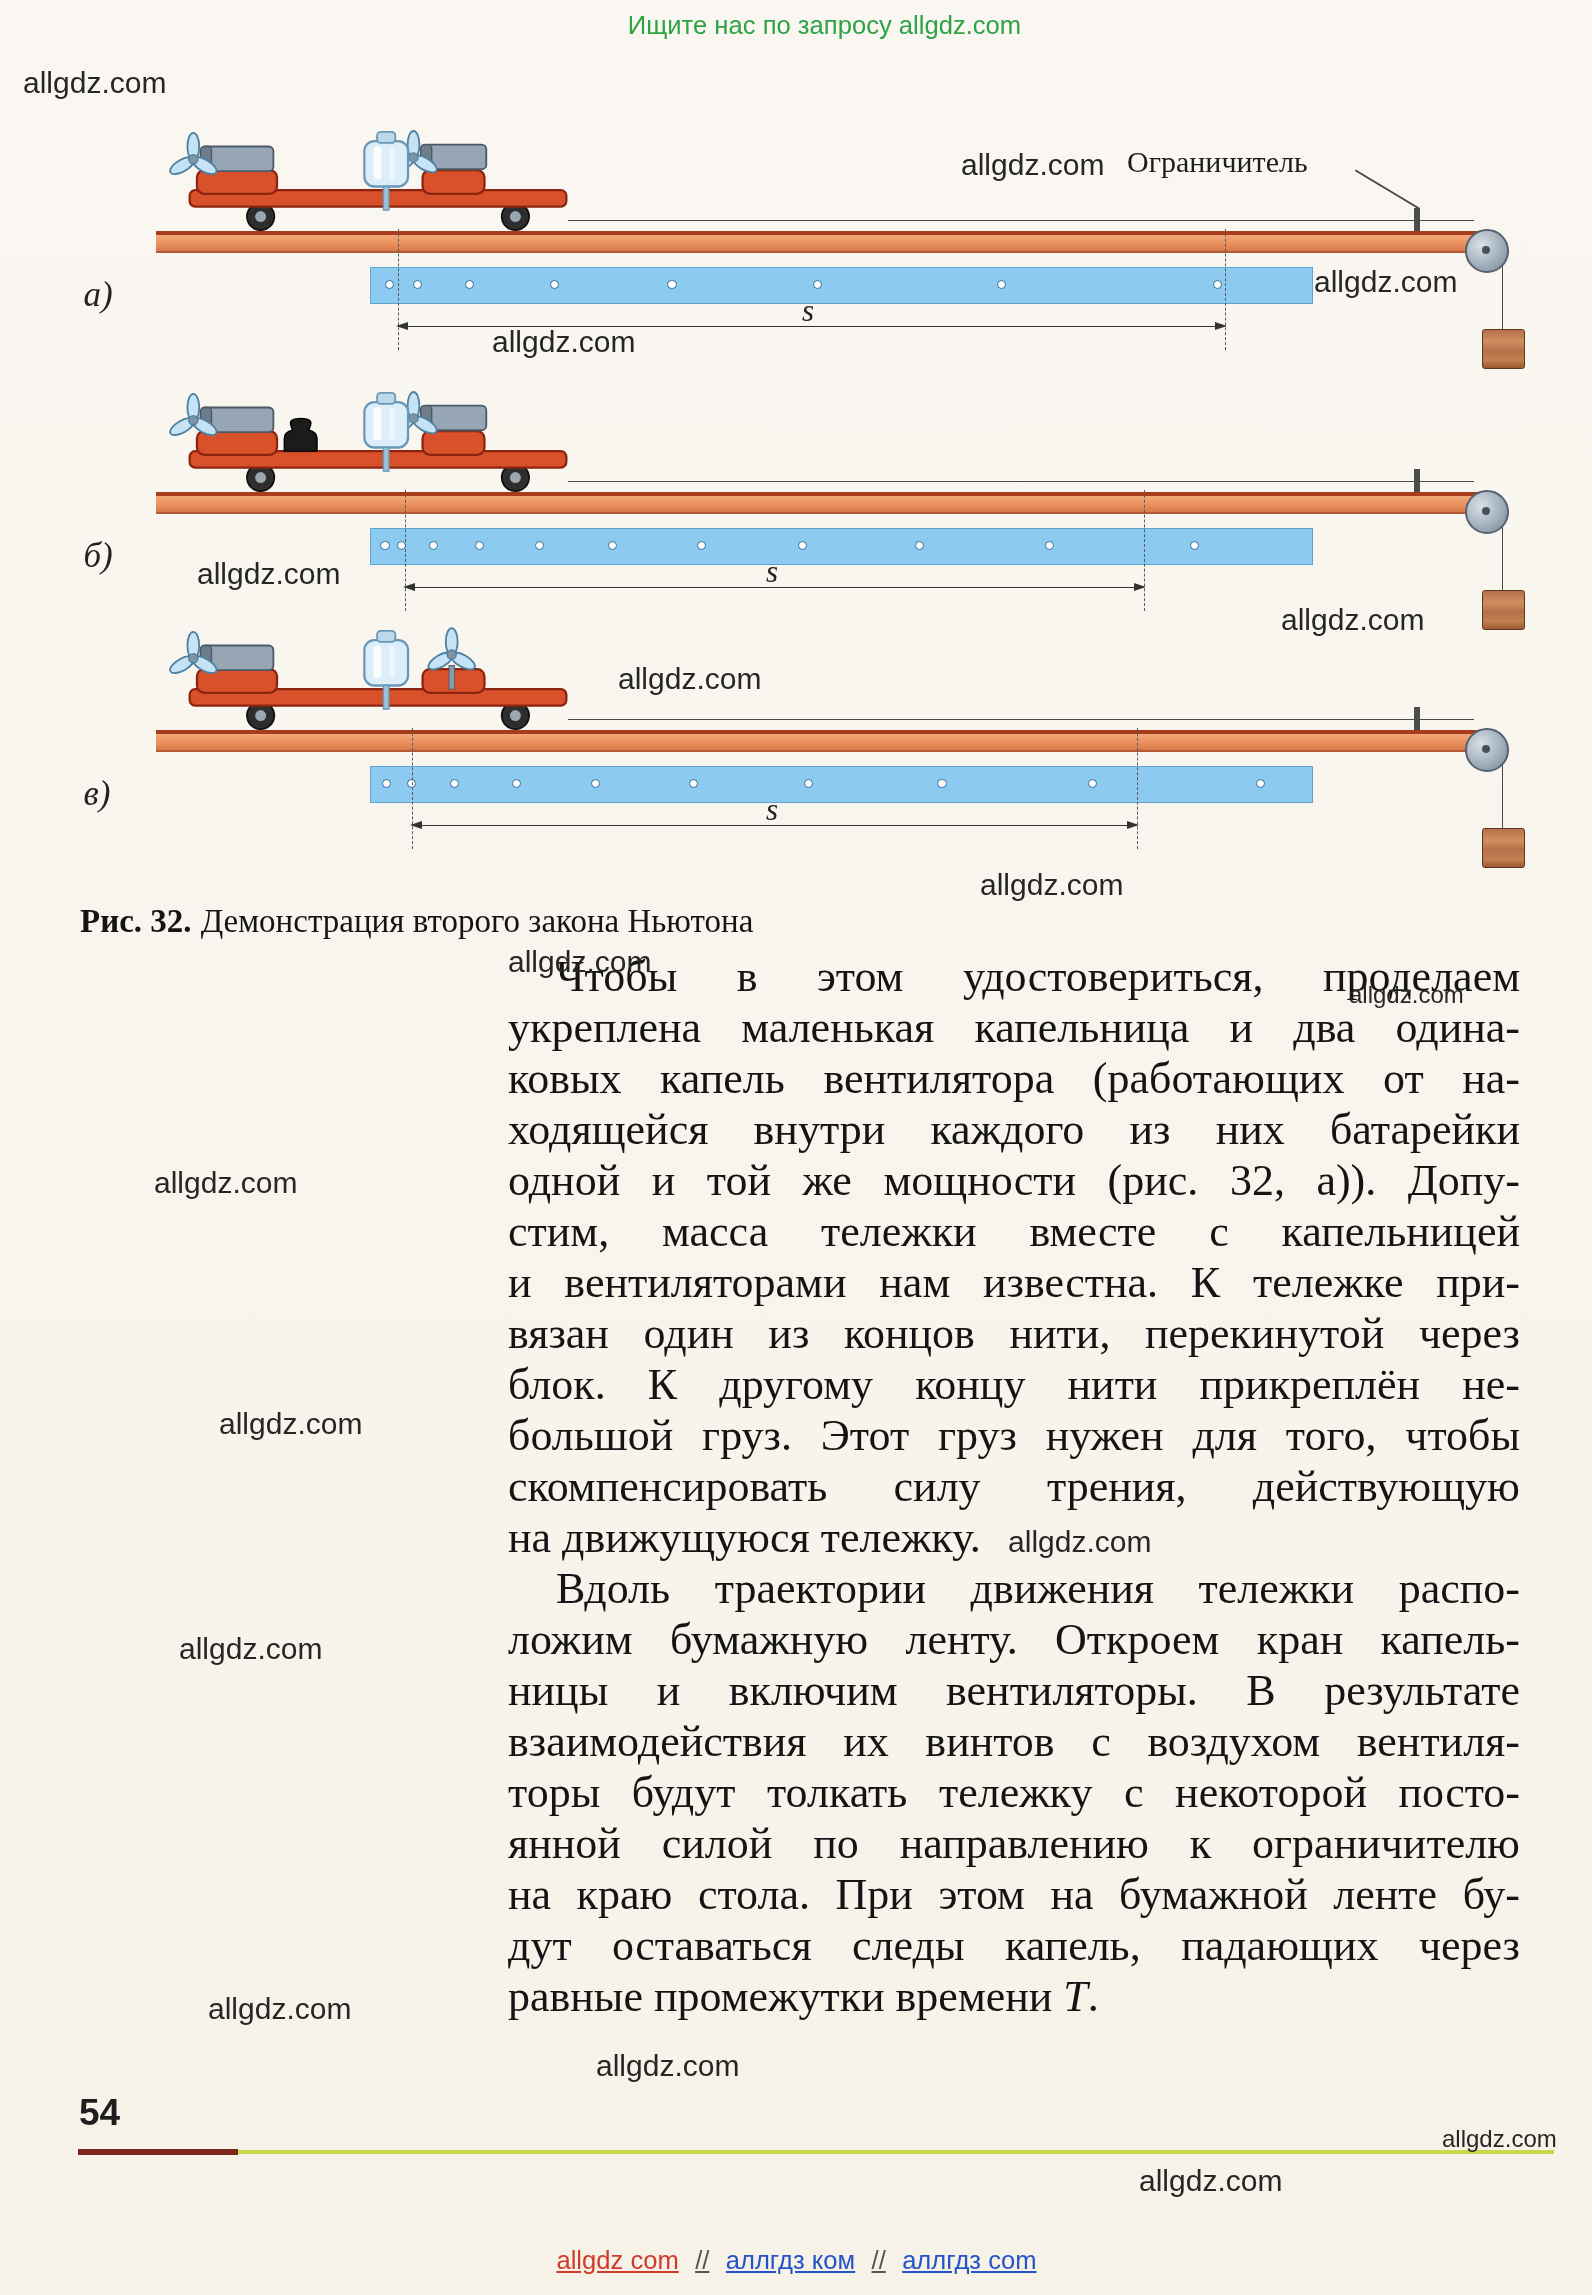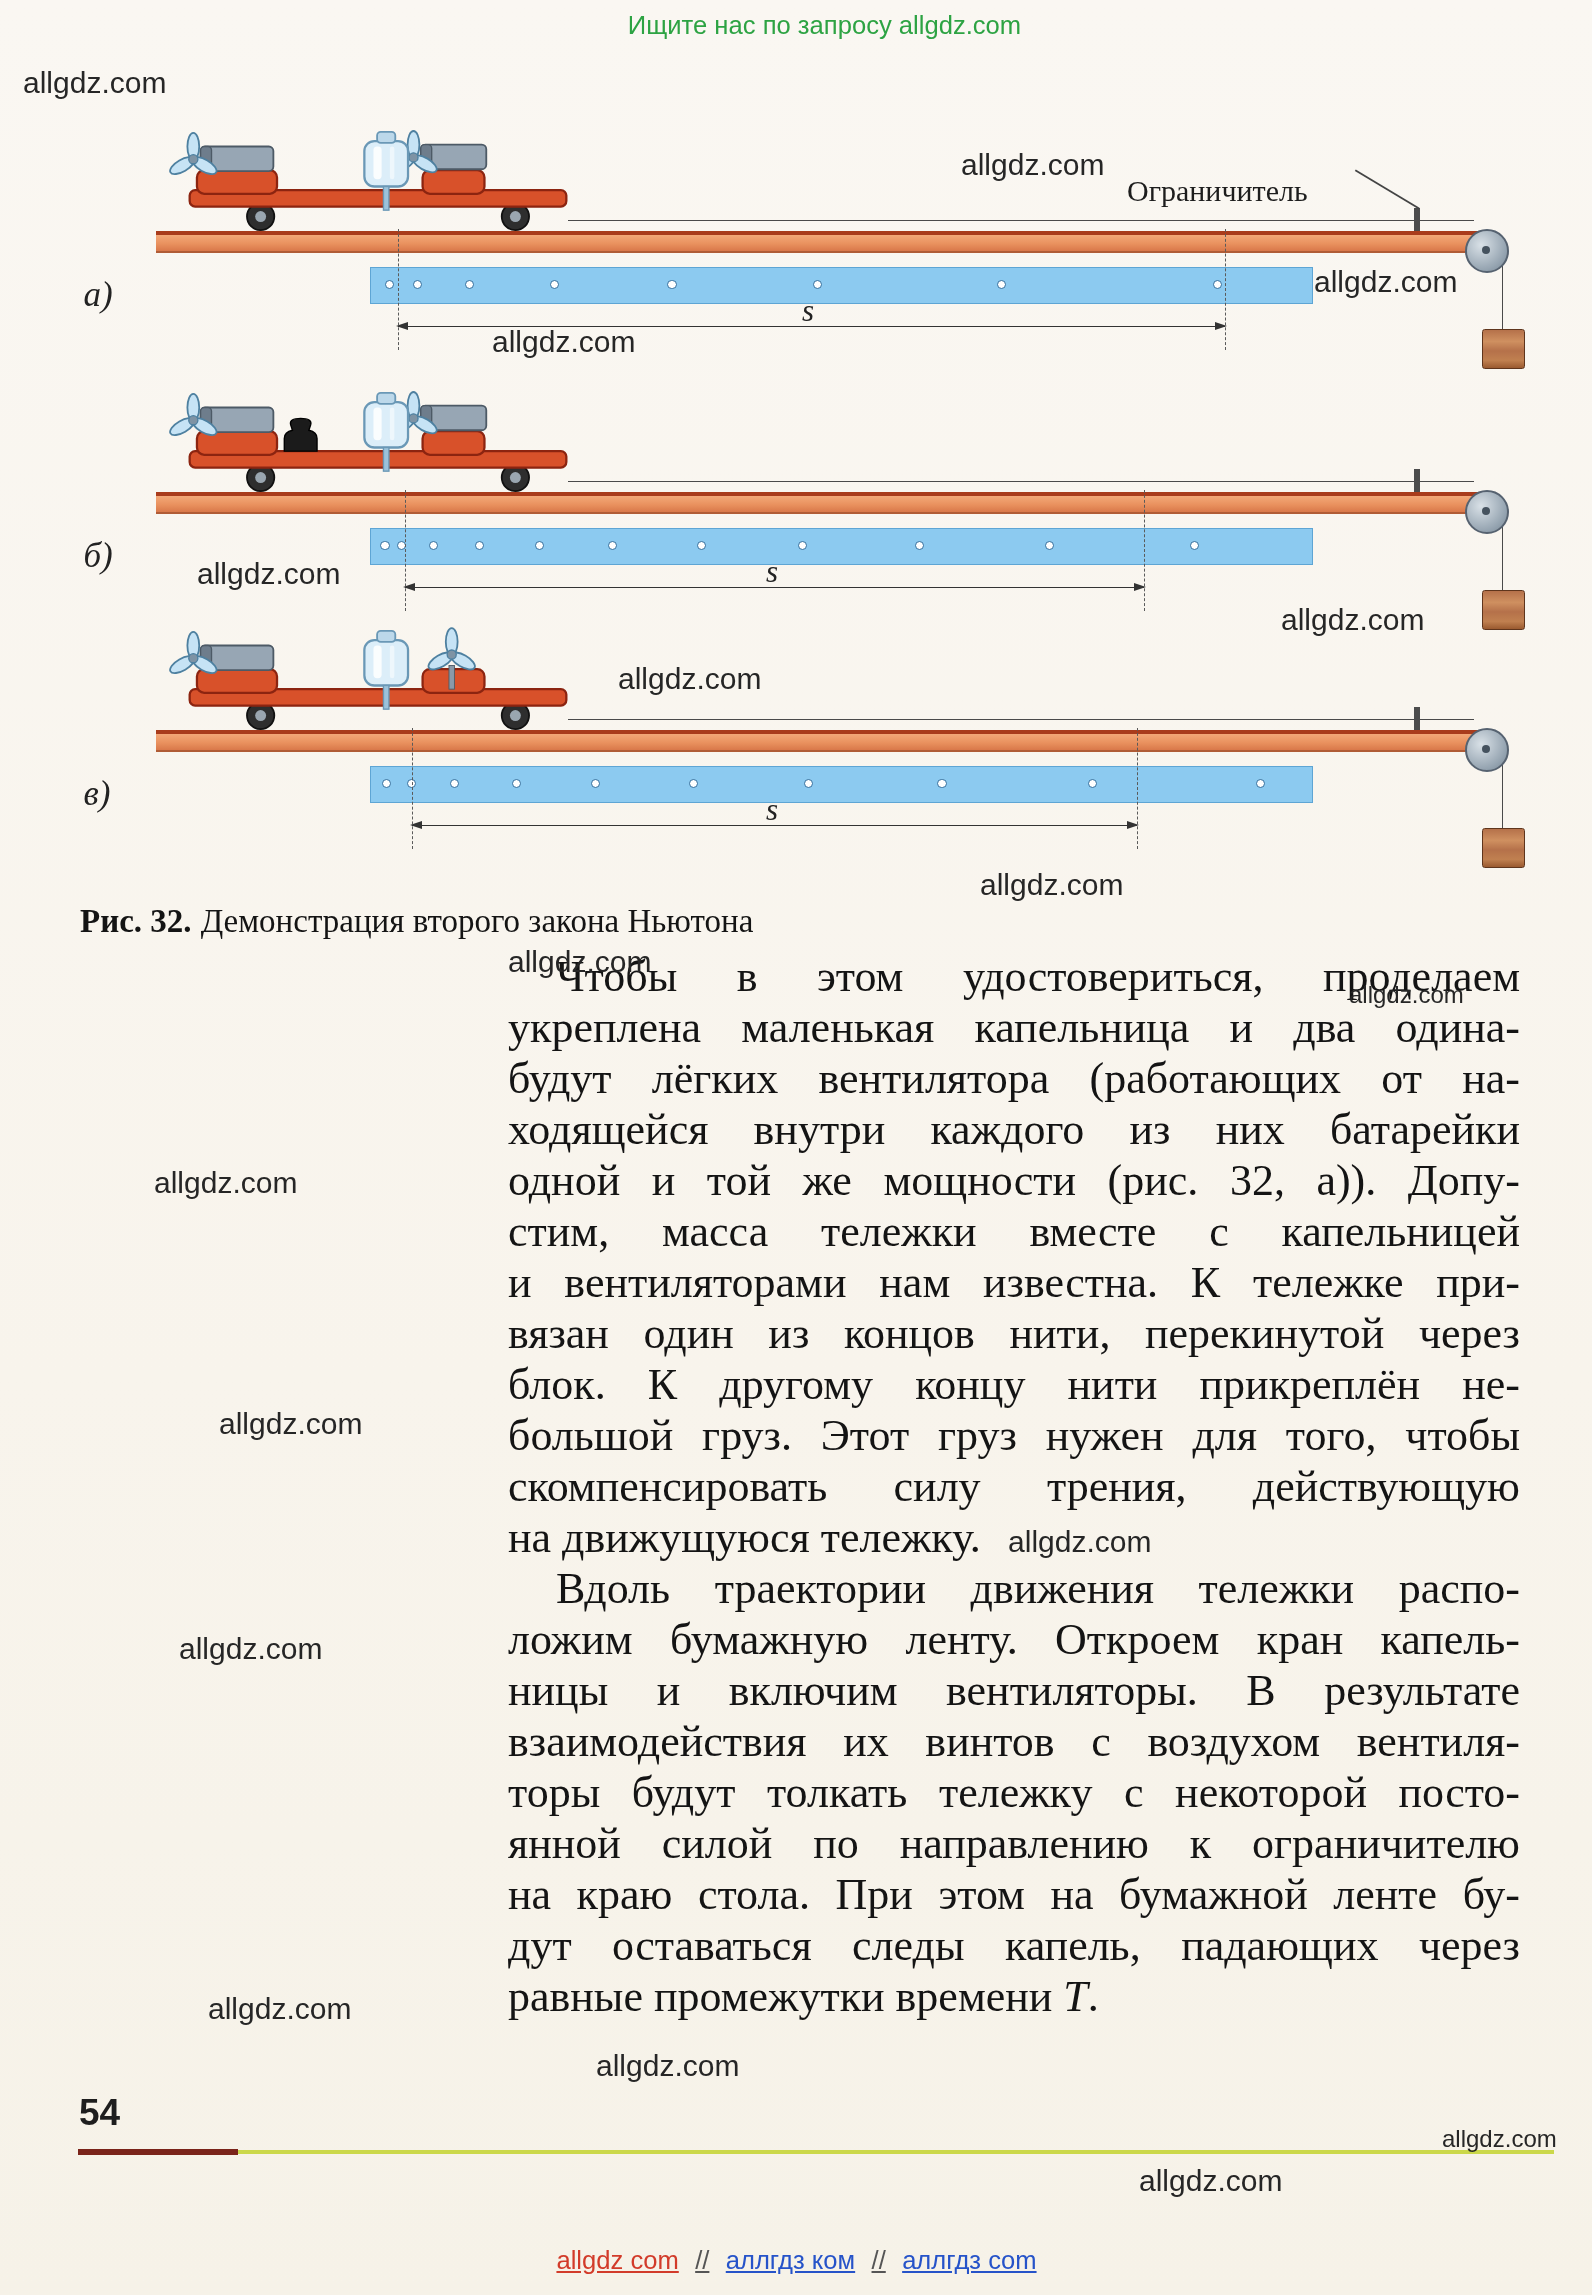--- a/index.html
+++ b/index.html
@@ -84,21 +84,21 @@
   .sarrow{position:absolute;top:205px;height:0;border-top:1.8px solid #333;}
   .ah{position:absolute;width:0;height:0;top:-5.5px;}
   .ah.l{left:-1.8px;border-top:4.6px solid transparent;border-bottom:4.6px solid transparent;border-right:12.8px solid #333;}
   .ah.r{right:-1.8px;border-top:4.6px solid transparent;border-bottom:4.6px solid transparent;border-left:12.8px solid #333;}
   .slabel{
     position:absolute;top:172px;
     font:italic 31px "Liberation Serif",serif;color:#222;
   }
   .limiter{
     position:absolute;left:1049px;top:24px;
-    font:30px "Liberation Serif",serif;color:#1d1d1d;margin-top:29px;
+    font:30px "Liberation Serif",serif;color:#1d1d1d;
   }
   .leader{position:absolute;left:1270px;top:42px;}
   .cart{position:absolute;left:80px;top:0;}
   
   .caption{
     position:absolute;left:80px;top:903px;
     font:33px "Liberation Serif",serif;color:#141414;
   }
   .cap-label{font-weight:bold;margin-right:9.1px;}
   .bodytext{
@@ -340,21 +340,21 @@
     </div>
 
   <div class="caption">
     <span class="cap-label">Рис. 32.</span><span>Демонстрация второго закона Ньютона</span>
   </div>
 
   <div class="bodytext">
     <div id="para1">
         <div class="bline first">Чтобы в этом удостовериться, проделаем</div>
         <div class="bline">укреплена маленькая капельница и два одина-</div>
-        <div class="bline">будут лёгких вентилятора (работающих от на-</div>
+        <div class="bline">ковых капель вентилятора (работающих от на-</div>
         <div class="bline">ходящейся внутри каждого из них батарейки</div>
         <div class="bline">одной и той же мощности (рис. 32, а)). Допу-</div>
         <div class="bline">стим, масса тележки вместе с капельницей</div>
         <div class="bline">и вентиляторами нам известна. К тележке при-</div>
         <div class="bline">вязан один из концов нити, перекинутой через</div>
         <div class="bline">блок. К другому концу нити прикреплён не-</div>
         <div class="bline">большой груз. Этот груз нужен для того, чтобы</div>
         <div class="bline">скомпенсировать силу трения, действующую</div>
         <div class="bline last">на движущуюся тележку.<span class="wm-inline">allgdz.com</span></div>
       </div>

